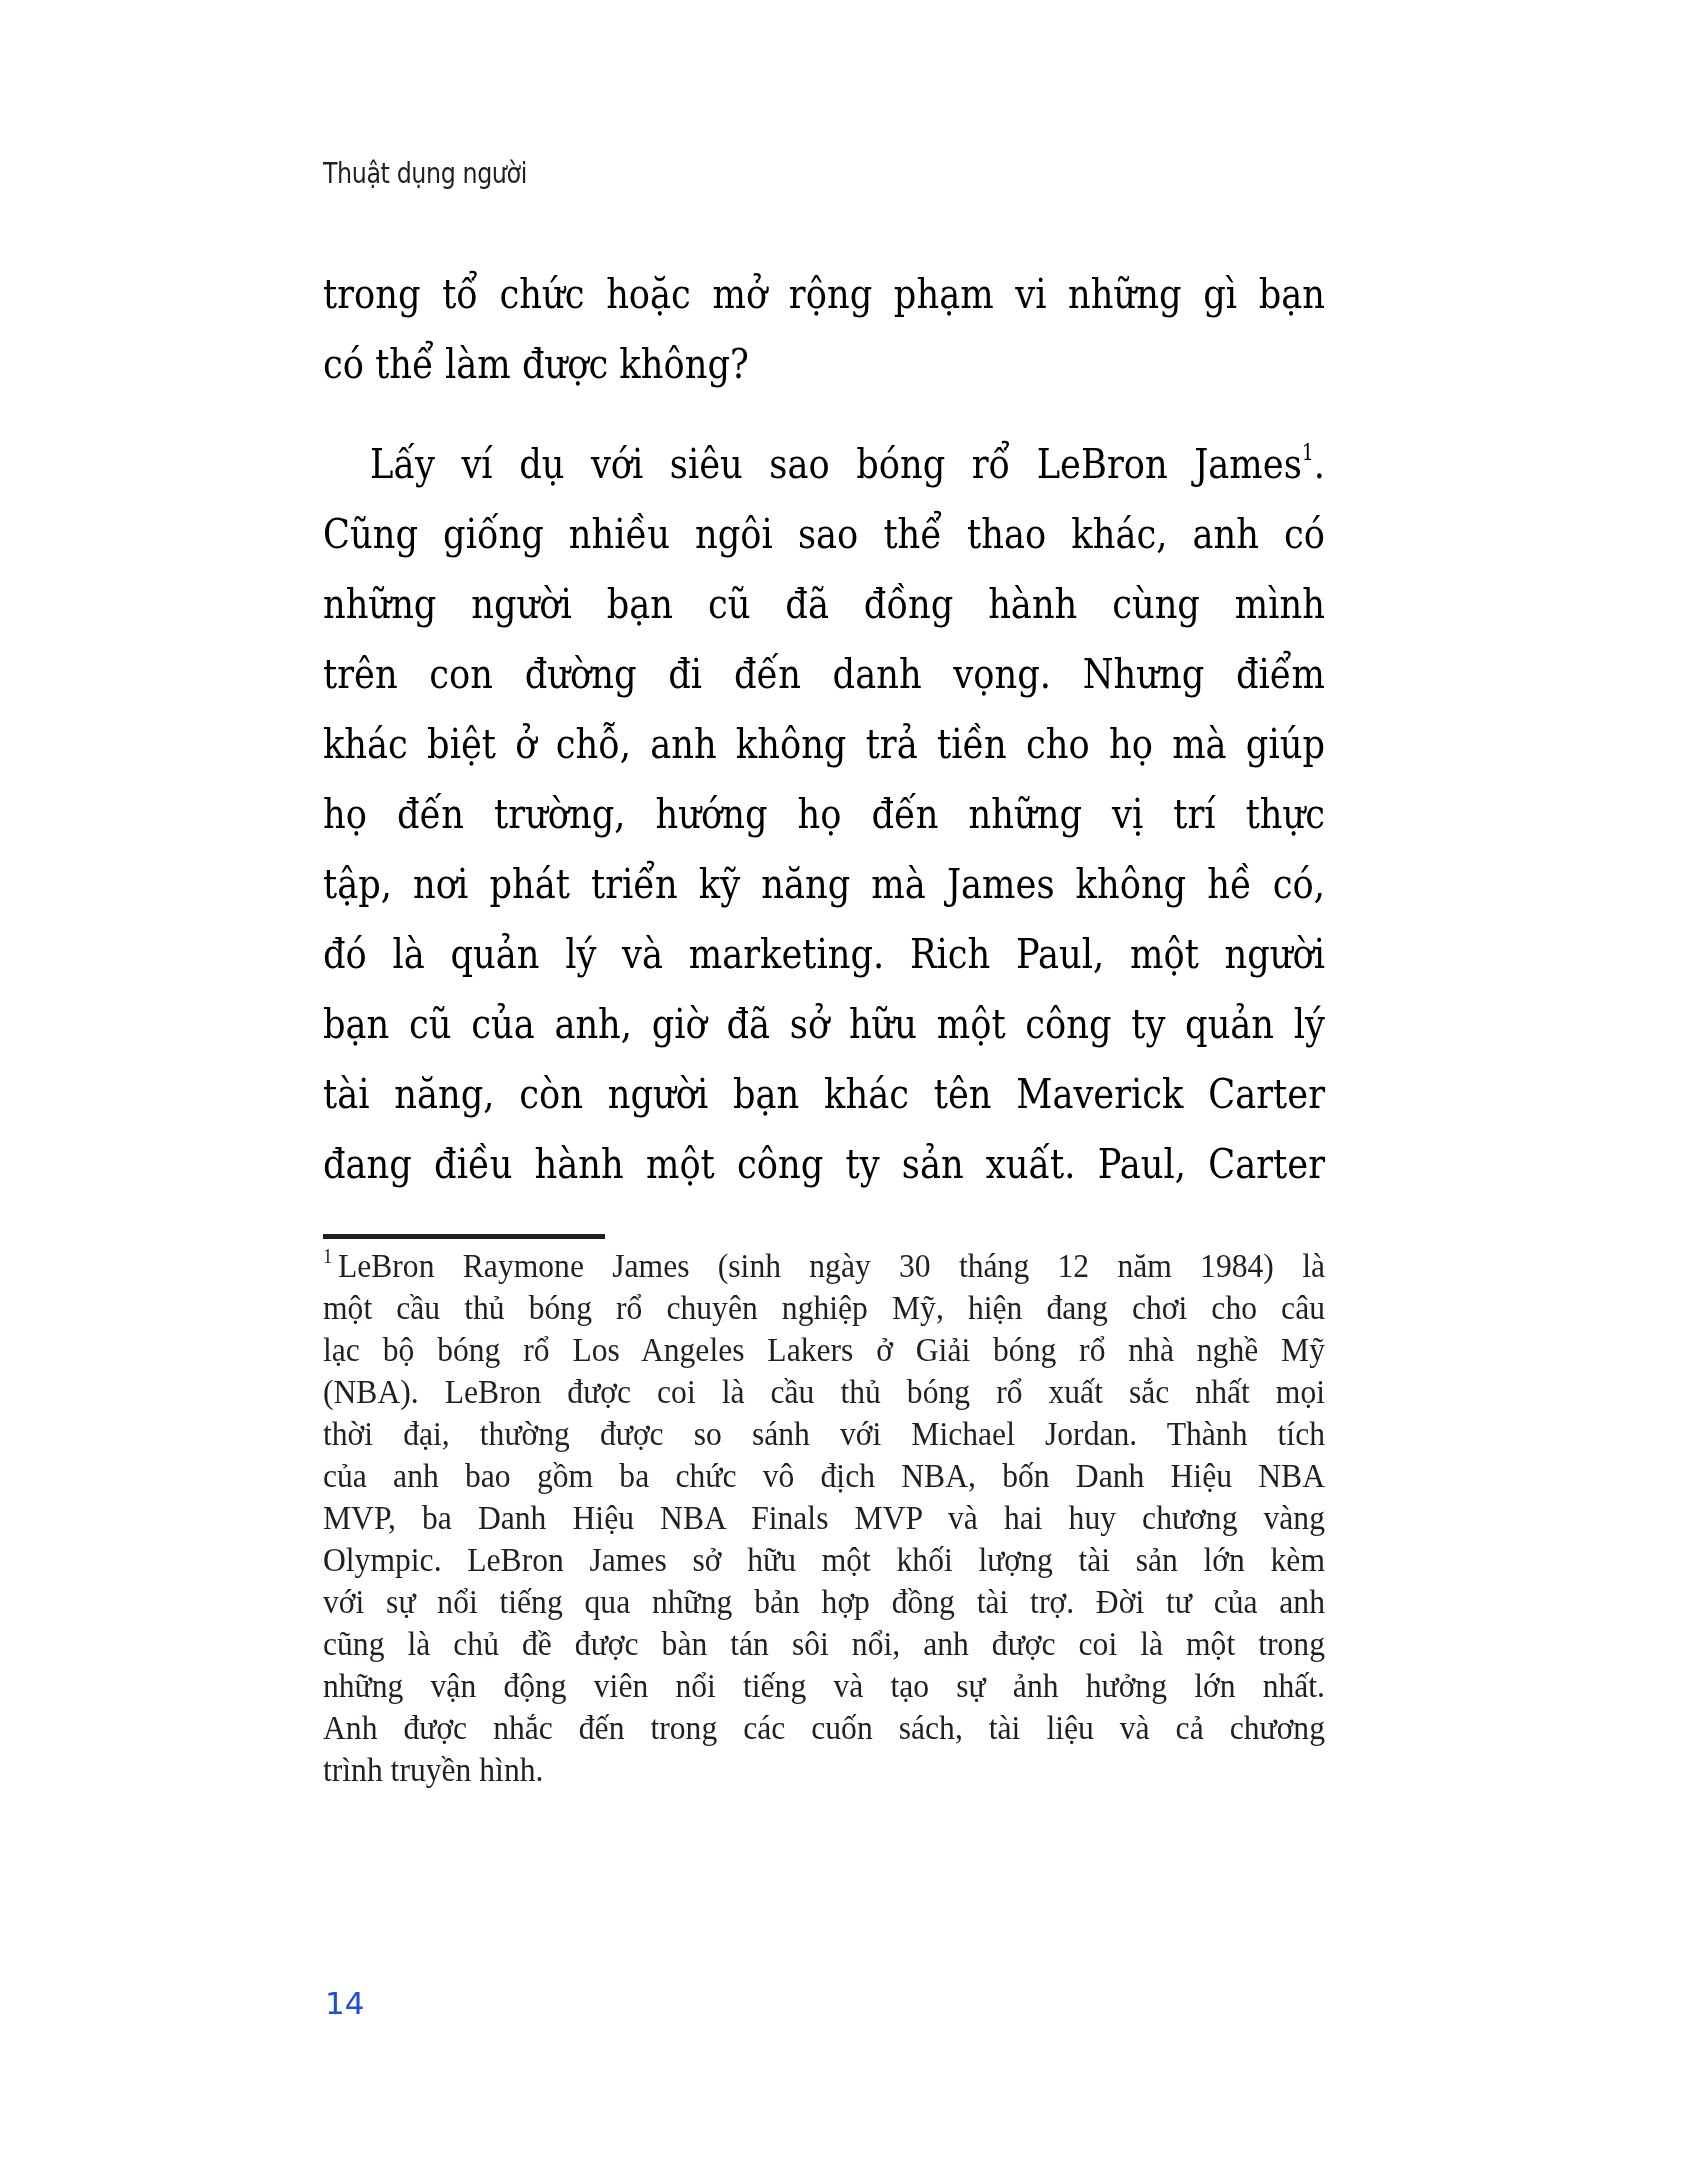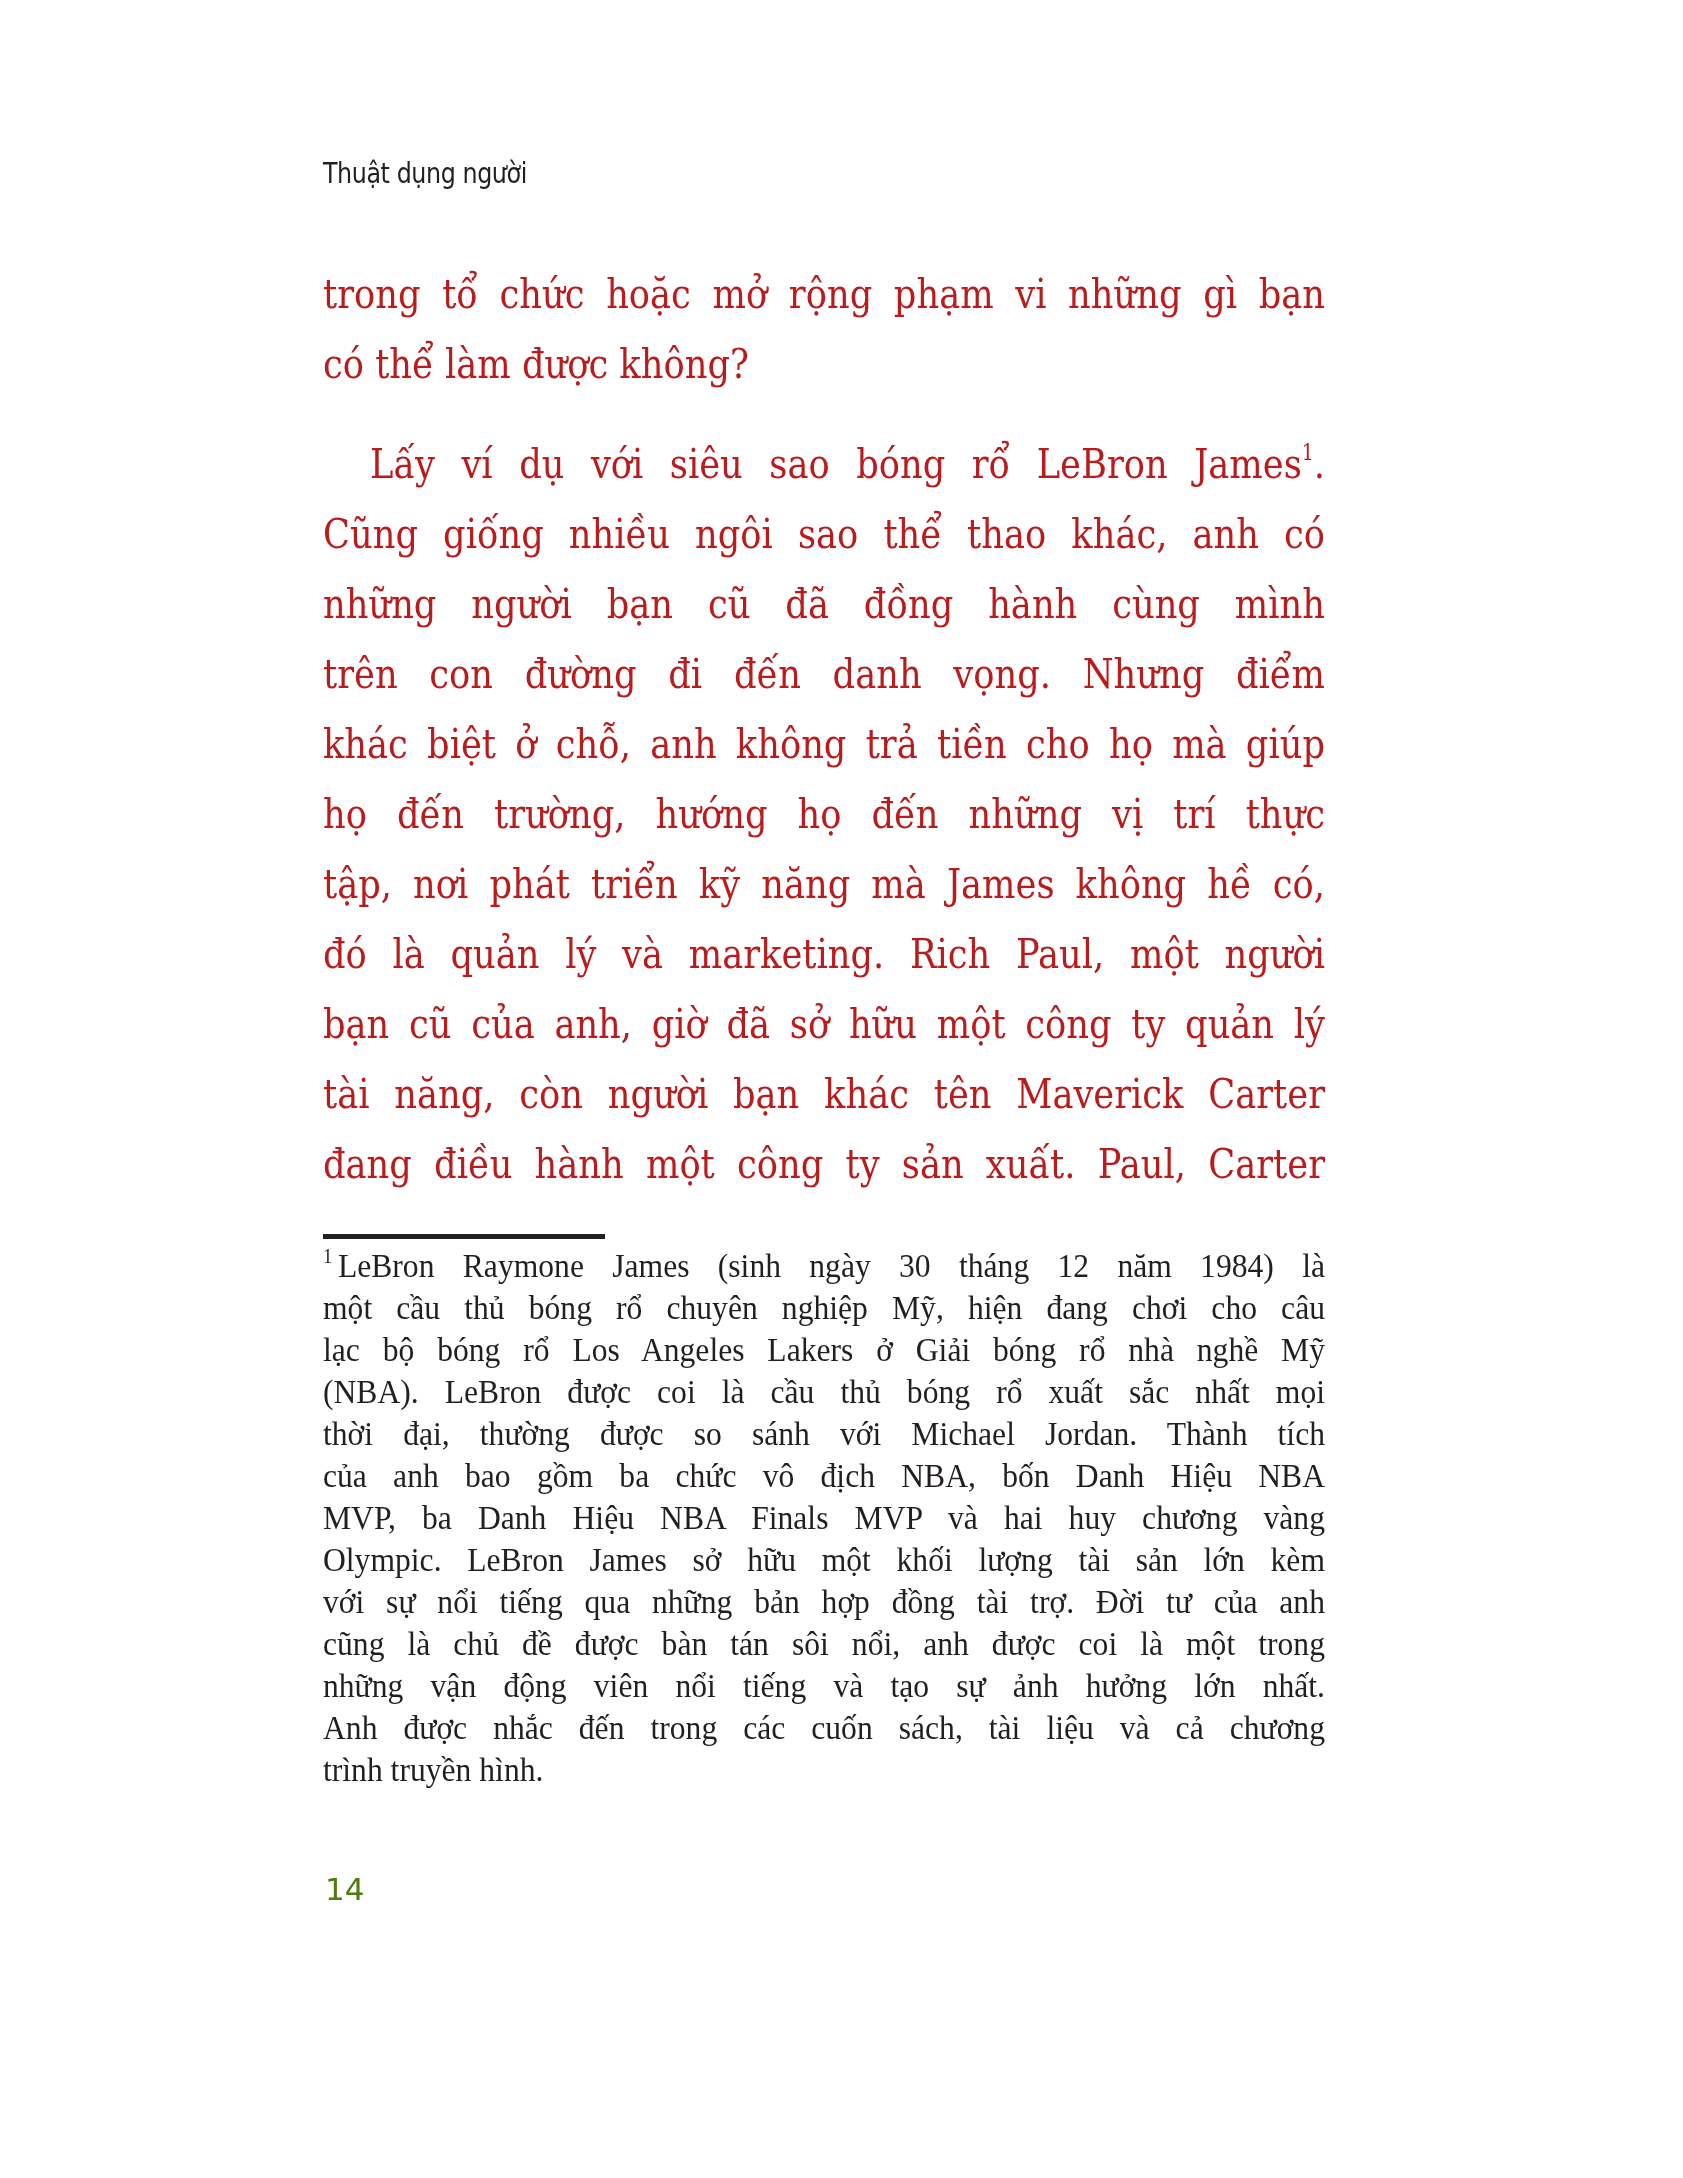--- a/index.html
+++ b/index.html
@@ -27,21 +27,21 @@
       white-space: nowrap;
     }
     .body-text {
       position: absolute;
       left: 323px;
       top: 259px;
       width: 1002px;
       font-family: "DejaVu Serif", serif;
       font-size: 41px;
       line-height: 70px;
-      color: #b91c1c;
+      color: #000000;
     }
     .body-text .line {
       display: block;
       white-space: nowrap;
       text-align: justify;
       text-align-last: justify;
       height: 70px;
       transform: scaleX(0.86);
       transform-origin: left top;
       width: calc(1002px / 0.86);
@@ -95,24 +95,24 @@
     }
     .footnotes sup.fn-mark {
       font-size: 20px;
       vertical-align: 14px;
       line-height: 0;
       margin-right: 6px;
     }
     .page-number {
       position: absolute;
       left: 325px;
-      top: 1871px;
+      top: 1985px;
       font-family: "DejaVu Sans", sans-serif;
       font-size: 31px;
-      color: #4d7c0f;
+      color: #1d4ed8;
     }
   </style>
 </head>
 <body>
 
 <div class="running-header">Thuật dụng người</div>
 
 <div class="body-text">
   <span class="line">trong tổ chức hoặc mở rộng phạm vi những gì bạn</span>
   <span class="line last">có thể làm được không?</span>

